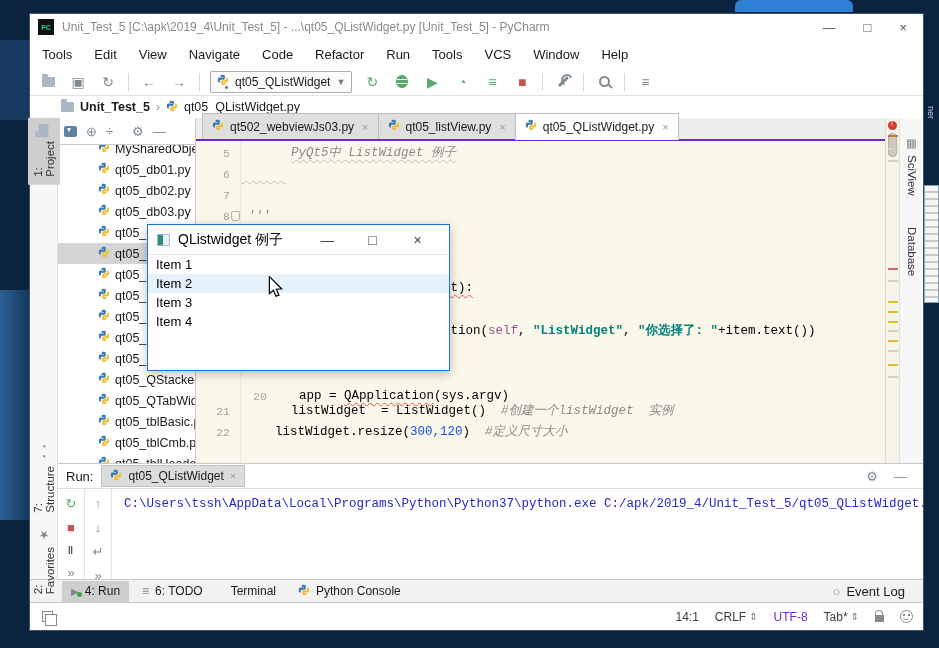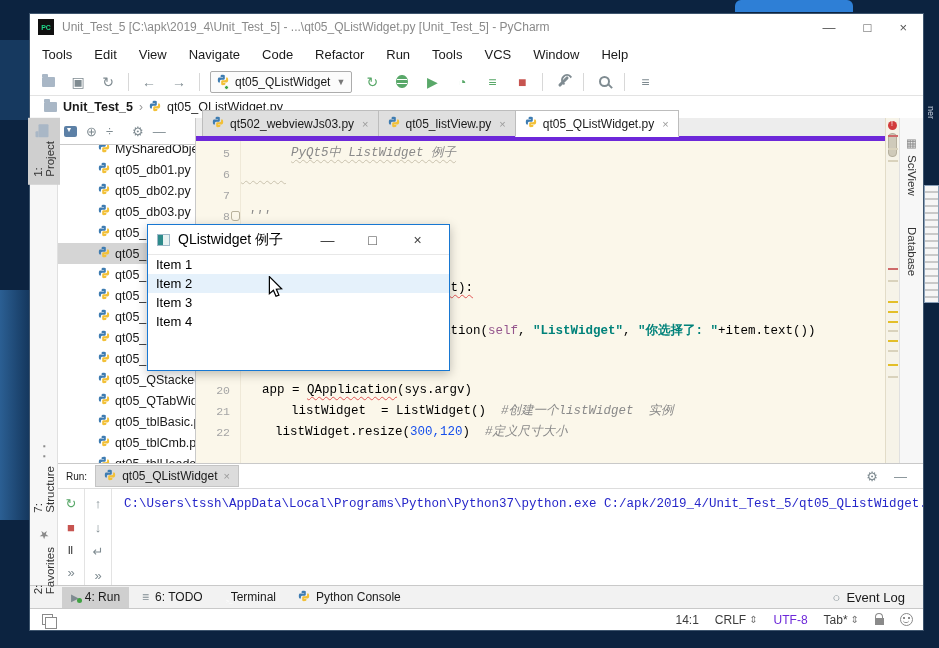--- a/index.html
+++ b/index.html
@@ -44,21 +44,21 @@
   .g { color:#59A869 !important; } .r { color:#C75450 !important; }
   .bug { width:12px; height:13px; background:#59A869; border-radius:6px/7px; position:relative; }
   .bug:before { content:""; position:absolute; left:1px; right:1px; top:4px; height:1px; background:#FFF; box-shadow:0 4px 0 #FFF; }
   .mag { width:11px; height:11px; border:2px solid #7F8B91; border-radius:50%; position:relative; }
   .mag:after { content:""; position:absolute; width:6px; height:2px; background:#7F8B91;
                transform:rotate(45deg); right:-5px; bottom:-2px; }
   .wrench { width:13px; height:3px; background:#7F8B91; transform:rotate(-45deg); border-radius:2px; position:relative; }
   .wrench:after { content:""; position:absolute; right:-3px; top:-3px; width:8px; height:8px;
                   border:2px solid #7F8B91; border-radius:50%; clip-path:inset(0 0 40% 0); }
 
-  .navbar { height:22px; display:flex; align-items:center; gap:6px; padding:0 14px; background:#FFF; flex:none; }
+  .navbar { height:22px; display:flex; align-items:center; gap:6px; padding:0 14px; background:#FFF; flex:none;margin-left:17px; }
   .crumb-proj { font-weight:bold; font-size:12.5px; }
   .crumb-file { font-size:12.5px; }
   .crumb-sep { color:#999; font-size:12px; }
   .folder-ic { width:13px; height:10px; background:#A9B7C6; border-radius:1px; position:relative; }
   .folder-ic:before { content:""; position:absolute; top:-3px; left:0; width:6px; height:3px;
                       background:#A9B7C6; border-radius:1px 1px 0 0; }
 
   
   .body { flex:1; display:flex; min-height:0; }
   .lstripe { width:28px; background:#F7F7F7; border-right:1px solid #E0E0E0;
@@ -74,21 +74,21 @@
   .phead .ic { color:#7F8B91; font-size:13px; }
   .showfile-ic { width:13px; height:11px; background:#5C80A6; border-radius:2px; position:relative; }
   .showfile-ic:after { content:"▾"; color:#FFF; font-size:8px; position:absolute; left:3px; top:-1px; }
   .ptree { flex:1; overflow:hidden; padding-top:0; }
   .tree-row { height:21px; display:flex; align-items:center; gap:5px; padding-left:40px;
               font-size:12.5px; white-space:nowrap; }
   .tree-row.first { margin-top:-7px; }
   .tree-row.sel { background:#D5D5D5; }
 
   .editor { flex:1; display:flex; flex-direction:column; min-width:0; }
-  .tabbar { height:23px; background:#EDEDED; border-bottom:5px solid #6d28d9;
+  .tabbar { height:23px; background:#EDEDED; border-bottom:2px solid #6d28d9;
             display:flex; align-items:flex-end; padding-left:6px; flex:none; }
   .tab { height:26px; display:flex; align-items:center; gap:6px; padding:0 9px;
          border:1px solid #BDBDBD; border-bottom:none; background:#DFDFDF; font-size:12px; margin-right:-1px; }
   .tab.active { background:#FFF; height:27px; margin-bottom:-1px; border-bottom:1px solid #FFF; }
   .tab .x { color:#9A9A9A; font-size:11px; margin-left:2px; }
 
   .ecode { flex:1; position:relative; background:#FBF7EA; overflow:hidden;
            font-family:"Liberation Mono",monospace; font-size:12.5px; }
   .ecode:before { content:""; position:absolute; left:44px; top:0; bottom:0; width:1px; background:#EFE9D8; }
   .code-line { position:absolute; left:0; right:0; height:21px; line-height:21px; white-space:pre; }
@@ -116,21 +116,21 @@
   .rstripe { width:24px; background:#F7F7F7; border-left:1px solid #E0E0E0;
              display:flex; flex-direction:column; align-items:center; gap:26px; padding-top:18px; flex:none; }
   .rstripe .stripe-item { writing-mode:vertical-rl; font-size:11.5px; color:#333;
              display:flex; align-items:center; gap:5px; }
   .db-ic { width:10px; height:11px; background:#8A8A8A; border-radius:5px/2.5px; position:relative; }
   .db-ic:before { content:""; position:absolute; left:0; right:0; top:3px; height:1px; background:#F7F7F7; box-shadow:0 3px 0 #F7F7F7; }
 
   
   .runpanel { height:122px; border-top:1px solid #C9C9C9; display:flex; flex-direction:column; background:#FFF; flex:none; }
   .runhead { height:24px; display:flex; align-items:center; gap:8px; padding:0 8px; flex:none; }
-  .runlabel { font-size:10px; color:#1A1A1A; }
+  .runlabel { font-size:13px; color:#1A1A1A; }
   .runtab { height:22px; display:flex; align-items:center; gap:6px; padding:0 8px;
             background:#DCDCDC; border:1px solid #C4C4C4; font-size:12px; }
   .runtab .x { color:#9A9A9A; font-size:11px; }
   .runhead-right { margin-left:auto; display:flex; gap:16px; color:#7F8B91; font-size:13px; padding-right:8px; }
   .runbody { flex:1; display:flex; border-top:1px solid #DDD; min-height:0; }
   .runcol { width:27px; border-right:1px solid #E3E3E3; display:flex; flex-direction:column;
             align-items:center; gap:9px; padding-top:7px; flex:none; color:#7F8B91; font-size:13px; }
   .runcol .pause { letter-spacing:1px; font-weight:bold; color:#555; font-size:11px; }
   .run-output { flex:1; padding:8px 0 0 12px; font-family:"Liberation Mono",monospace;
                 font-size:12.5px; color:#2626C9; white-space:nowrap; overflow:hidden; }
@@ -141,21 +141,21 @@
   .toolbtn { height:21px; display:flex; align-items:center; gap:6px; padding:0 9px; font-size:12px; color:#1A1A1A; }
   .toolbtn.active { background:#CFCFCF; }
   .toolbtn .play { color:#7F8B91; font-size:10px; position:relative; }
   .toolbtn .play:after { content:""; position:absolute; right:-3px; bottom:0; width:5px; height:5px;
                          border-radius:50%; background:#3FA142; }
   .term-ic { width:12px; height:11px; background:#4D5A63; border-radius:1px; position:relative; }
   .term-ic:after { content:">_"; color:#FFF; font-size:6px; position:absolute; left:1px; top:1px; }
   .tb-right { margin-left:auto; display:flex; align-items:center; gap:6px; }
 
   
-  .statusbar { height:22px; background:#FFF; border-top:1px solid #C9C9C9;
+  .statusbar { height:28px; background:#FFF; border-top:1px solid #C9C9C9;
                display:flex; align-items:center; padding:0 10px 0 12px; flex:none; font-size:12px; color:#3C3C3C; }
   .sb-corner { width:11px; height:11px; border:1px solid #8A8A8A; position:relative; }
   .sb-corner:after { content:""; position:absolute; left:2px; top:2px; width:10px; height:10px;
                      border:1px solid #8A8A8A; background:#FFF; }
   .sb-right { margin-left:auto; display:flex; align-items:center; gap:16px; }
   .sb-item { display:flex; align-items:center; gap:3px; }
   .sb-ud { font-size:10px; color:#777; }
   .sb-dim { color:#6d28d9; }
   .lock-ic { width:9px; height:7px; border:1px solid #8A8A8A; background:#8A8A8A; position:relative; margin-top:4px; }
   .lock-ic:before { content:""; position:absolute; left:-1px; top:-6px; width:6px; height:5px;
@@ -435,21 +435,21 @@
                   </svg></span>
                 <span>qt05_QListWidget.py</span>
                 <span class="x">×</span>
               </div>
             </div>
           <div class="ecode" id="ecode">
               <div class="code-line" style="top: 2px;"><span class="lnum">5</span><span class="lsegs" style="padding-left: 51px;"><span class="c-doc u-gray">PyQt5中 ListWidget 例子</span></span></div>
               <div class="code-line" style="top: 23px;"><span class="lnum">6</span><span class="lsegs" style="padding-left: 1px;"><span class="c-doc u-gray">      </span></span></div>
               <div class="code-line" style="top: 44px;"><span class="lnum">7</span><span class="lsegs" style="padding-left: 1px;"></span></div>
               <div class="code-line" style="top: 65px;"><span class="lnum">8</span><span class="fold"></span><span class="lsegs" style="padding-left: 8px;"><span class="c-doc">'''</span></span></div>
-              <div class="code-line" style="top: 239px;"><span class="lnum">20</span><span class="lsegs" style="padding-left: 22px;"><span class="c-plain">app = </span><span class="c-plain u-red">QApplication</span><span class="c-plain">(sys.argv)</span></span></div>
+              <div class="code-line" style="top: 245px; margin-left: 37px;"><span class="lnum">20</span><span class="lsegs" style="padding-left: 22px;"><span class="c-plain">app = </span><span class="c-plain u-red">QApplication</span><span class="c-plain">(sys.argv)</span></span></div>
               <div class="code-line" style="top: 260px;"><span class="lnum">21</span><span class="lsegs" style="padding-left: 51px;"><span class="c-plain">listWidget  = ListWidget()  </span><span class="c-com">#创建一个listWidget  实例</span></span></div>
               <div class="code-line" style="top: 281px;"><span class="lnum">22</span><span class="lsegs" style="padding-left: 35px;"><span class="c-plain">listWidget.resize(</span><span class="c-num">300,120</span><span class="c-plain">)  </span><span class="c-com">#定义尺寸大小</span></span></div>
               <div class="frag" style="top: 137px; left: 247px;"><span><span class="c-plain u-red">et):</span></span></div>
               <div class="frag" style="top: 158px; left: 247px;"><span><span class="c-plain">:</span></span></div>
               <div class="frag" style="top: 180px; left: 247px;"><span><span class="c-plain">ation(</span><span class="c-kw">self</span><span class="c-plain">, </span><span class="c-str">"ListWidget"</span><span class="c-plain">, </span><span class="c-str">"你选择了: "</span><span class="c-plain">+item.text())</span></span></div>
             </div>
         </div>
 
         <div class="estripe" id="estripe">
           <span class="err-ind"></span>

